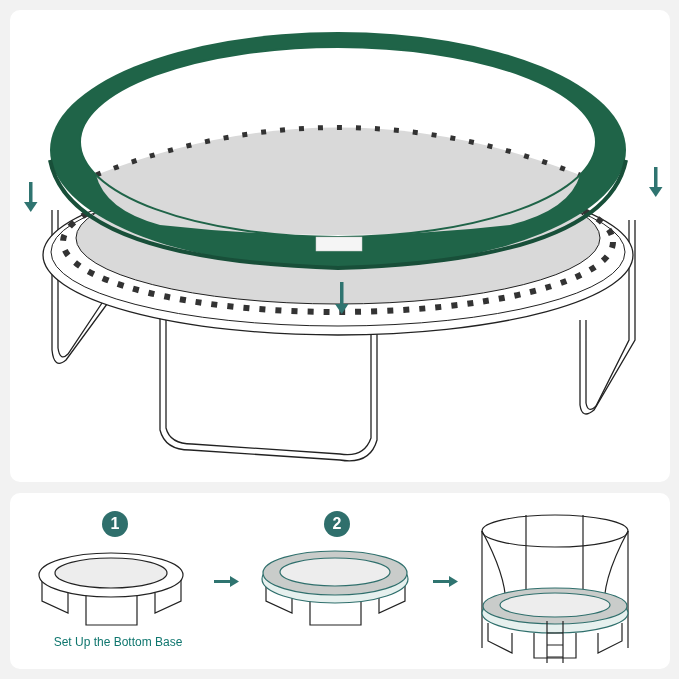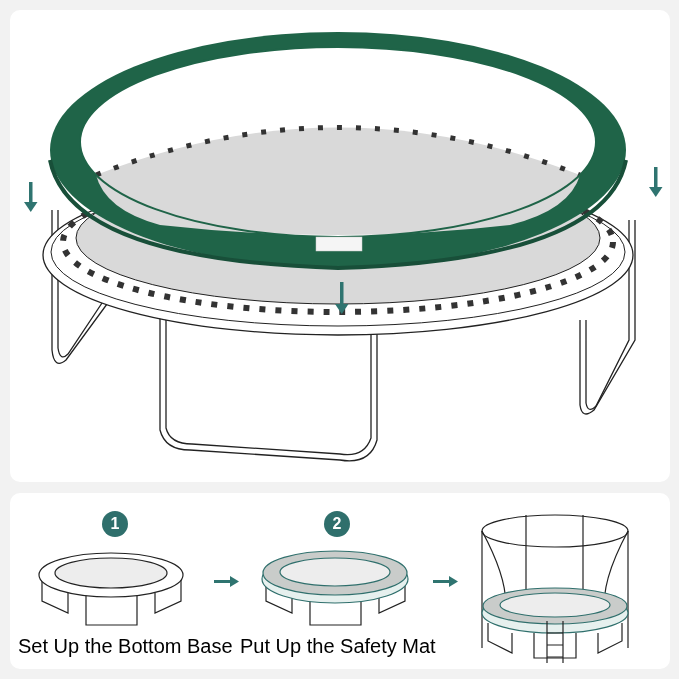--- a/index.html
+++ b/index.html
@@ -1,21 +1,21 @@
 <!DOCTYPE html>
 <html><head>
 <meta charset="utf-8">
 <style>
   html, body { margin:0; padding:0; }
   body { width:679px; height:679px; background:#f2f2f2; font-family:"Liberation Sans", sans-serif; position:relative; overflow:hidden; }
   .card { position:absolute; background:#ffffff; border-radius:10px; }
   #top-card { left:10px; top:10px; width:660px; height:472px; }
   #bottom-card { left:10px; top:493px; width:660px; height:176px; }
   svg { position:absolute; left:0; top:0; }
-  .step-label { position:absolute; font-size:20px; color:#000000; white-space:nowrap; text-align:center; }
+  .step-label { position:absolute; font-size:12px; color:#0f766e; white-space:nowrap; text-align:center; }
   .badge { position:absolute; width:26px; height:26px; border-radius:50%; background:#2f6f6c; color:#fff; font-weight:bold; font-size:16px; line-height:26px; text-align:center; }
 </style>
 </head>
 <body>
 
 <div class="card" id="top-card">
   <svg width="660" height="472" viewBox="0 0 660 472">
 
     <g fill="none" stroke="#222" stroke-width="1.3">
       <path d="M42 200 L42 340 Q44 360 56 350 L100 290 L100 270"></path>
@@ -102,14 +102,13 @@
       <ellipse cx="545" cy="113" rx="72" ry="18" fill="#c9ccca" stroke="#2f6f6c"></ellipse>
       <ellipse cx="545" cy="112" rx="55" ry="12" fill="#ededed" stroke="#2f6f6c"></ellipse>
       <path d="M537 128 L537 170 M553 128 L553 170 M537 140 L553 140 M537 152 L553 152 M537 164 L553 164"></path>
     </g>
   </svg>
 
   <div class="badge" style="left:92px; top:18px;">1</div>
   <div class="badge" style="left:314px; top:18px;">2</div>
 
   <div class="step-label" style="left:8px; top:142px; width:200px;">Set Up the Bottom Base</div>
-  <div class="step-label" style="left:230px; top:142px; width:190px;">Put Up the Safety Mat</div>
 </div>
 
 </body></html>

